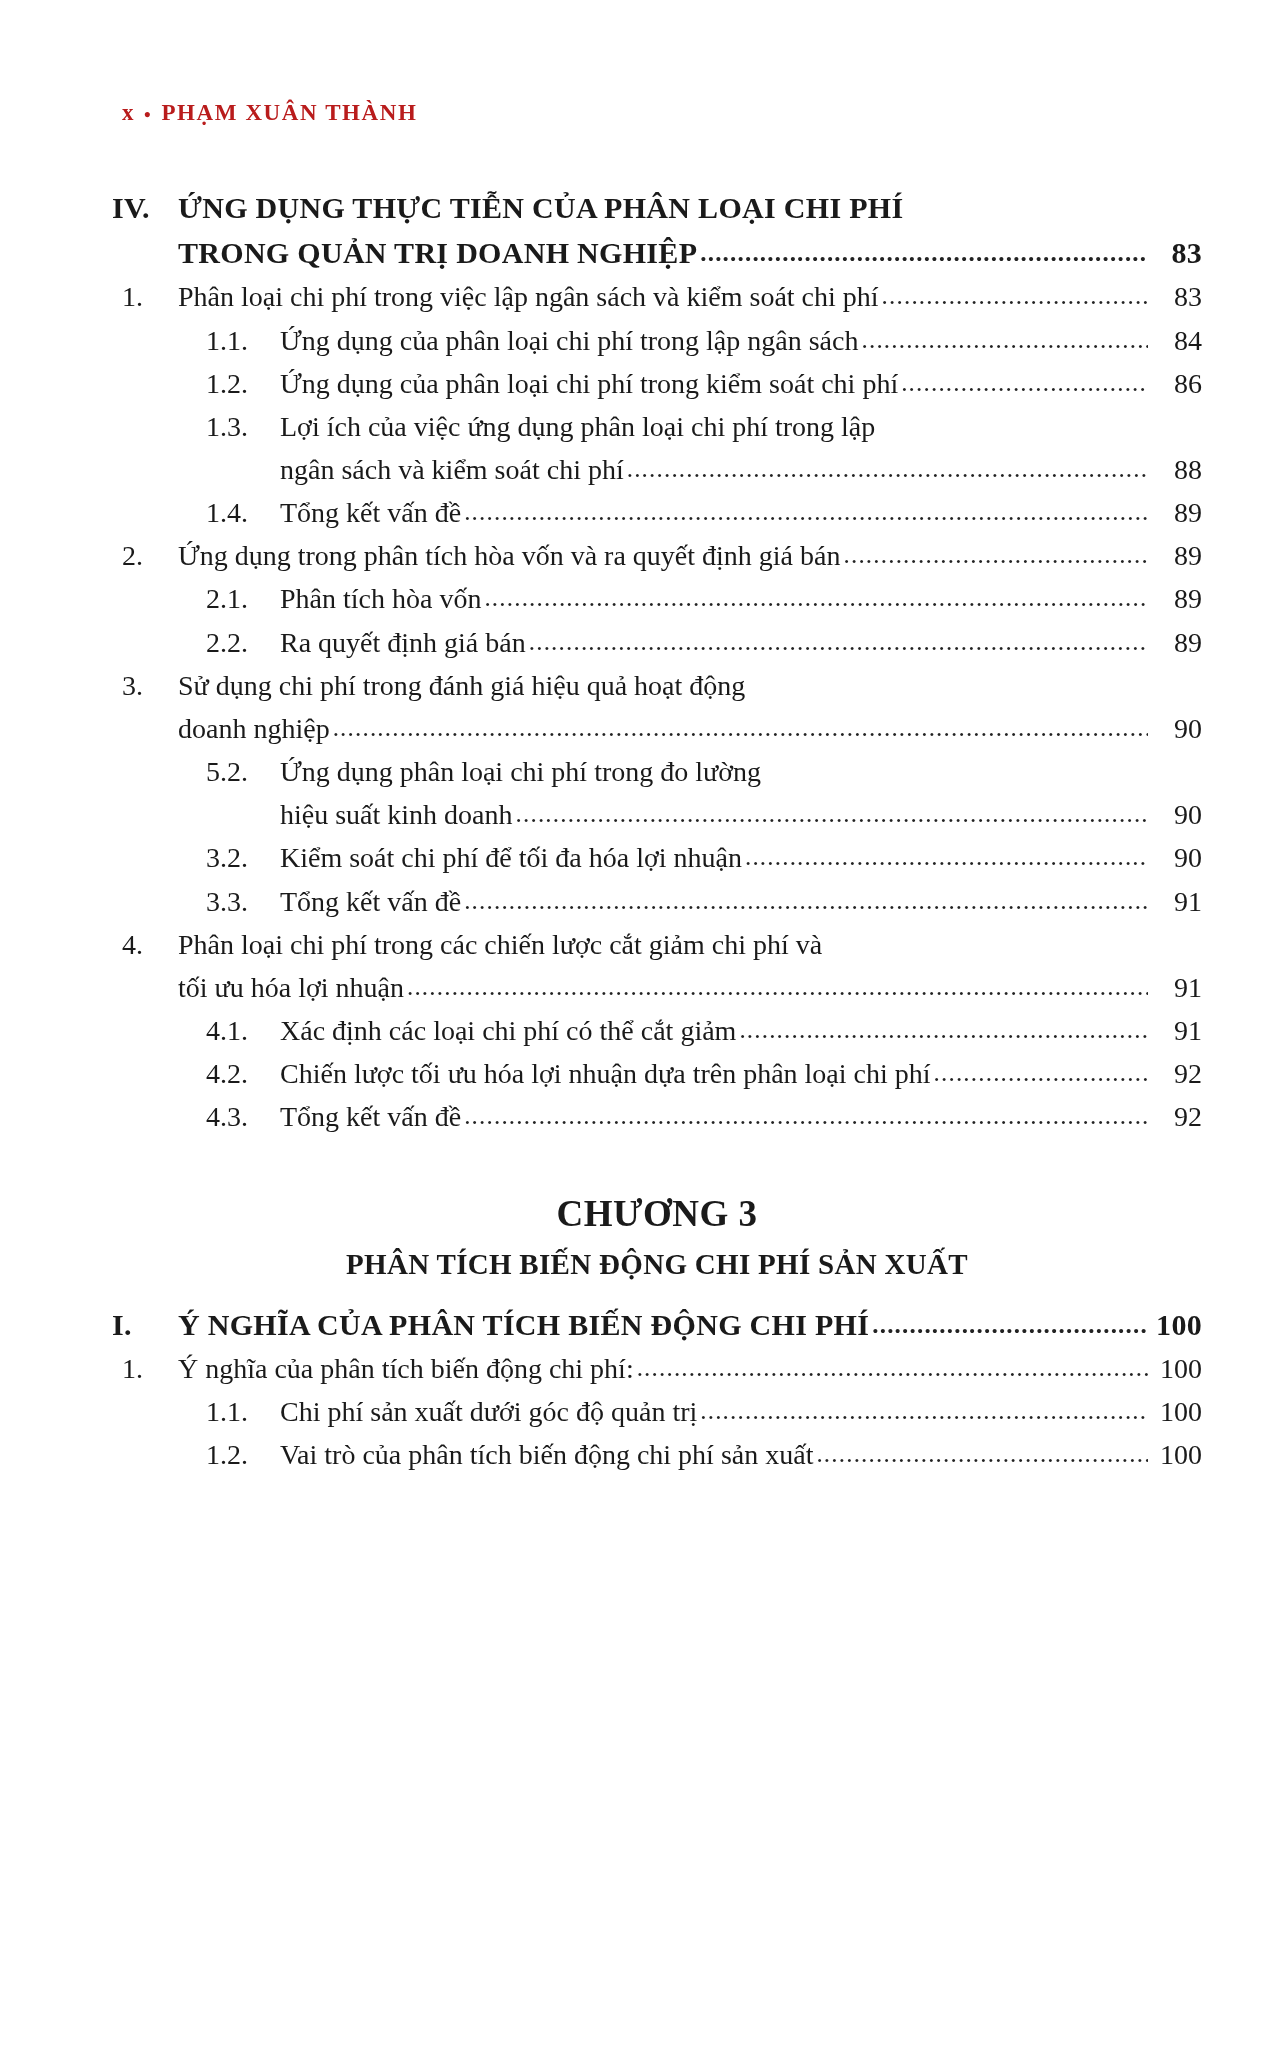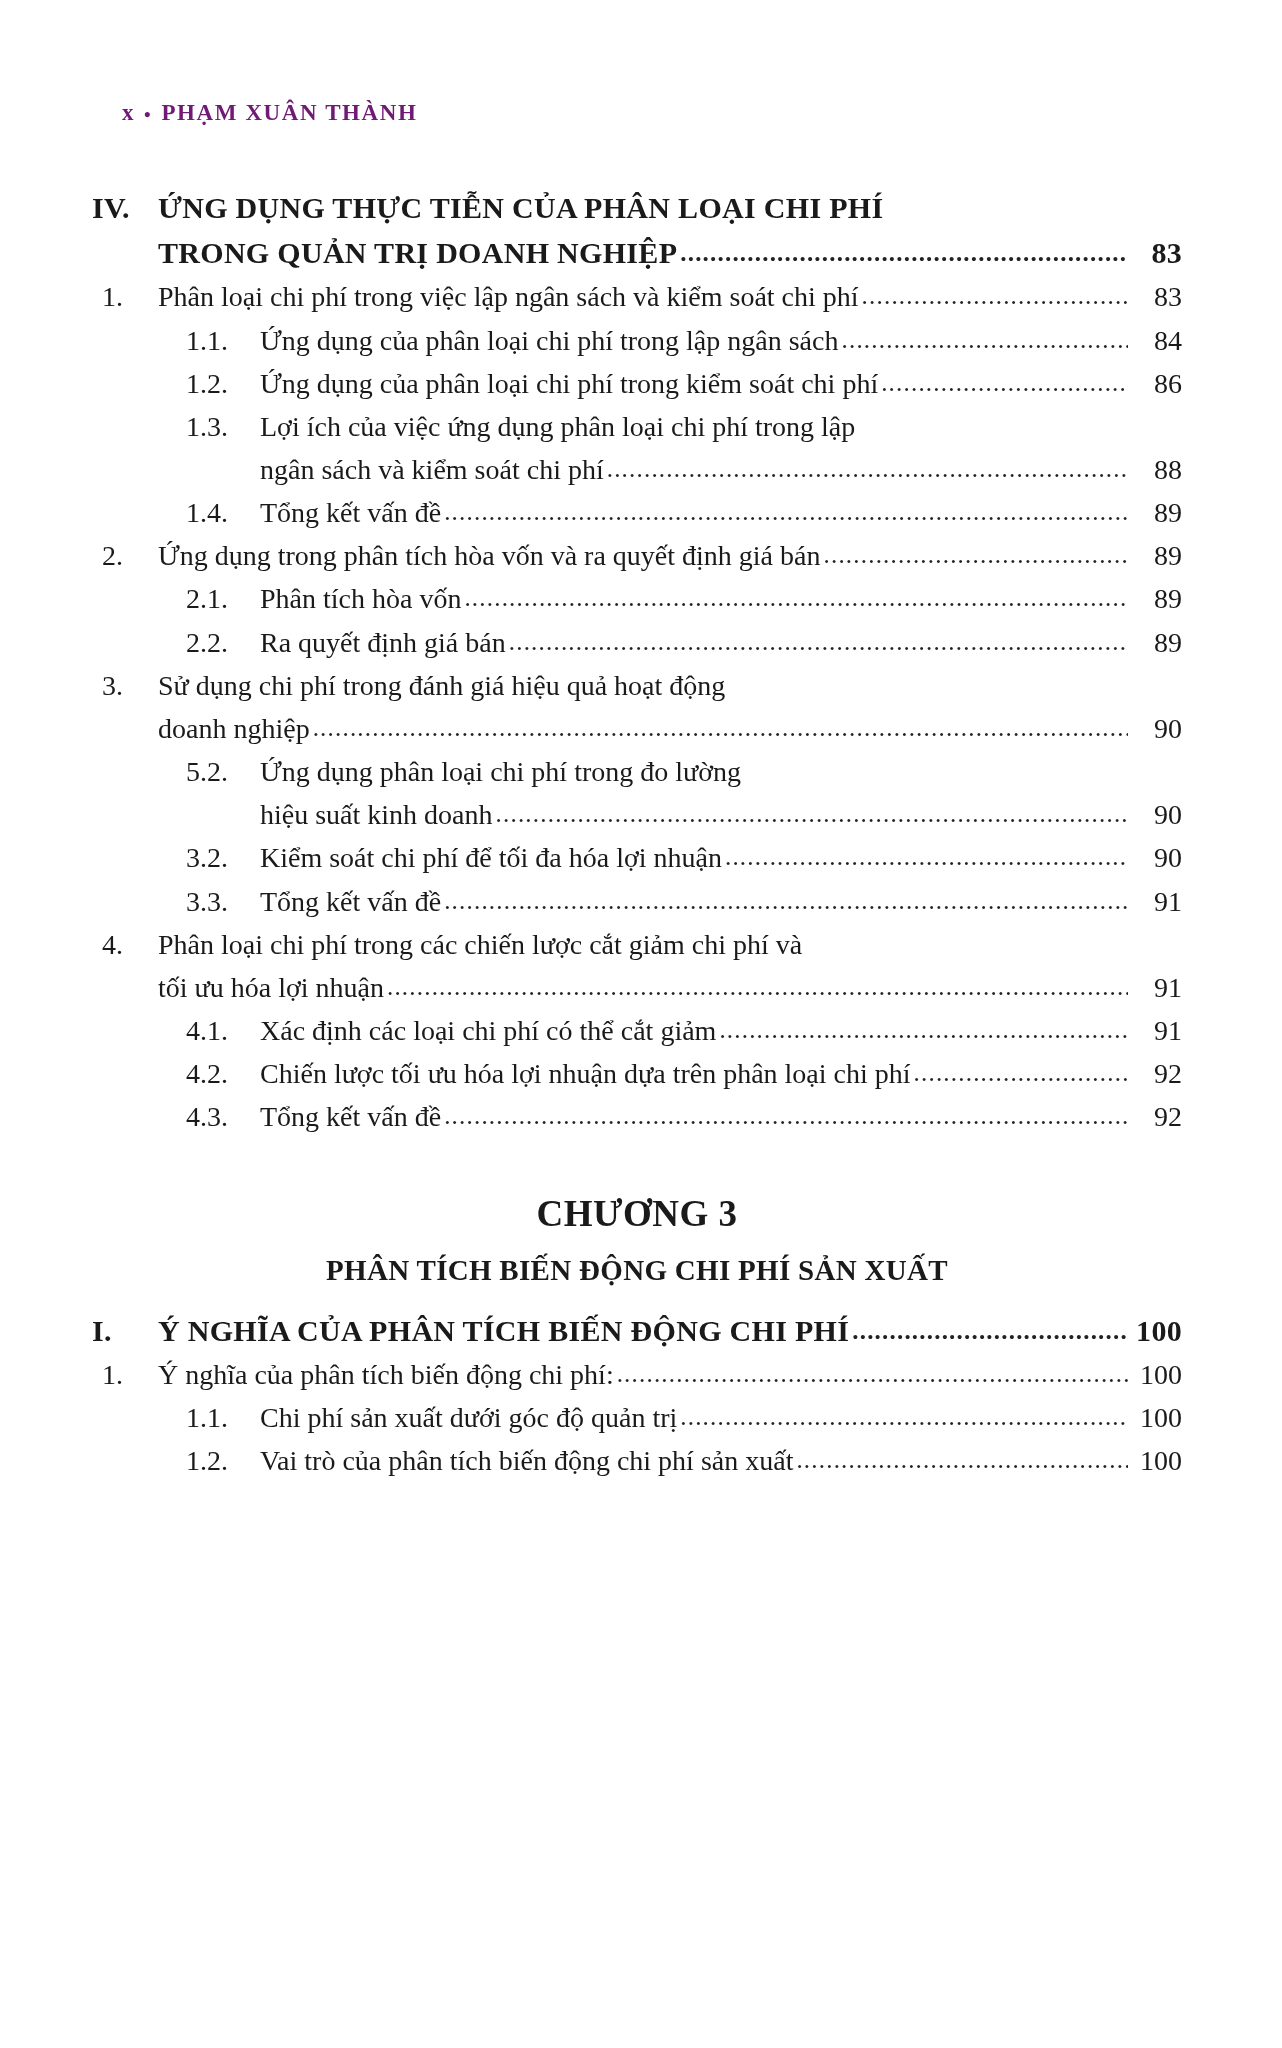--- a/index.html
+++ b/index.html
@@ -21,36 +21,36 @@
     height: 2048px;
     box-sizing: border-box;
     padding: 0;
   }
   .running-head {
     position: absolute;
     top: 100px;
     left: 122px;
     font-size: 23px;
     letter-spacing: 1.6px;
-    color: #701a75;
+    color: #b91c1c;
     font-weight: 600;
     text-align: center;
   }
   .running-head .folio {
     font-weight: 700;
   }
   .running-head .dot {
     margin: 0 9px;
     font-size: 19px;
     vertical-align: middle;
   }
   .toc {
     position: absolute;
     top: 186px;
-    left: 92px;
+    left: 112px;
     width: 1090px;
   }
 
   .row {
     display: flex;
     align-items: baseline;
     width: 100%;
     margin-bottom: 2px;
   }
   .num {
@@ -114,21 +114,21 @@
     font-size: 37px;
     font-weight: 700;
     letter-spacing: 0.5px;
     line-height: 1.5;
   }
   .chapter-sub {
     font-size: 29px;
     font-weight: 700;
     letter-spacing: 0.3px;
     line-height: 1.5;
-    margin-top: 8px;
+    margin-top: 2px;
   }
   .after-chapter { margin-top: 16px; }
 </style>
 </head>
 <body>
 
 <div class="page">
 
   <div class="running-head">
     <span class="folio">x</span><span class="dot">•</span><span>PHẠM XUÂN THÀNH</span>

